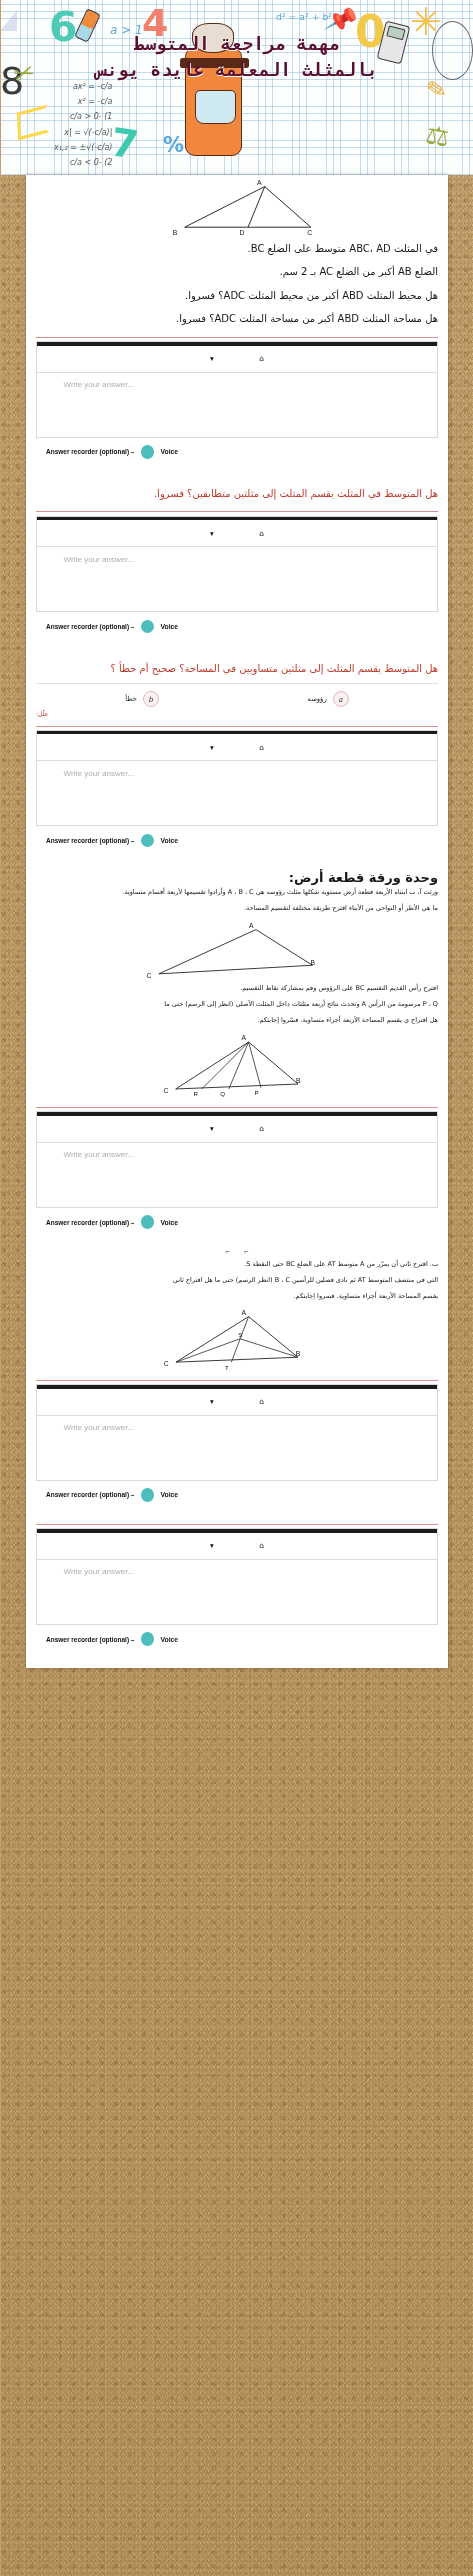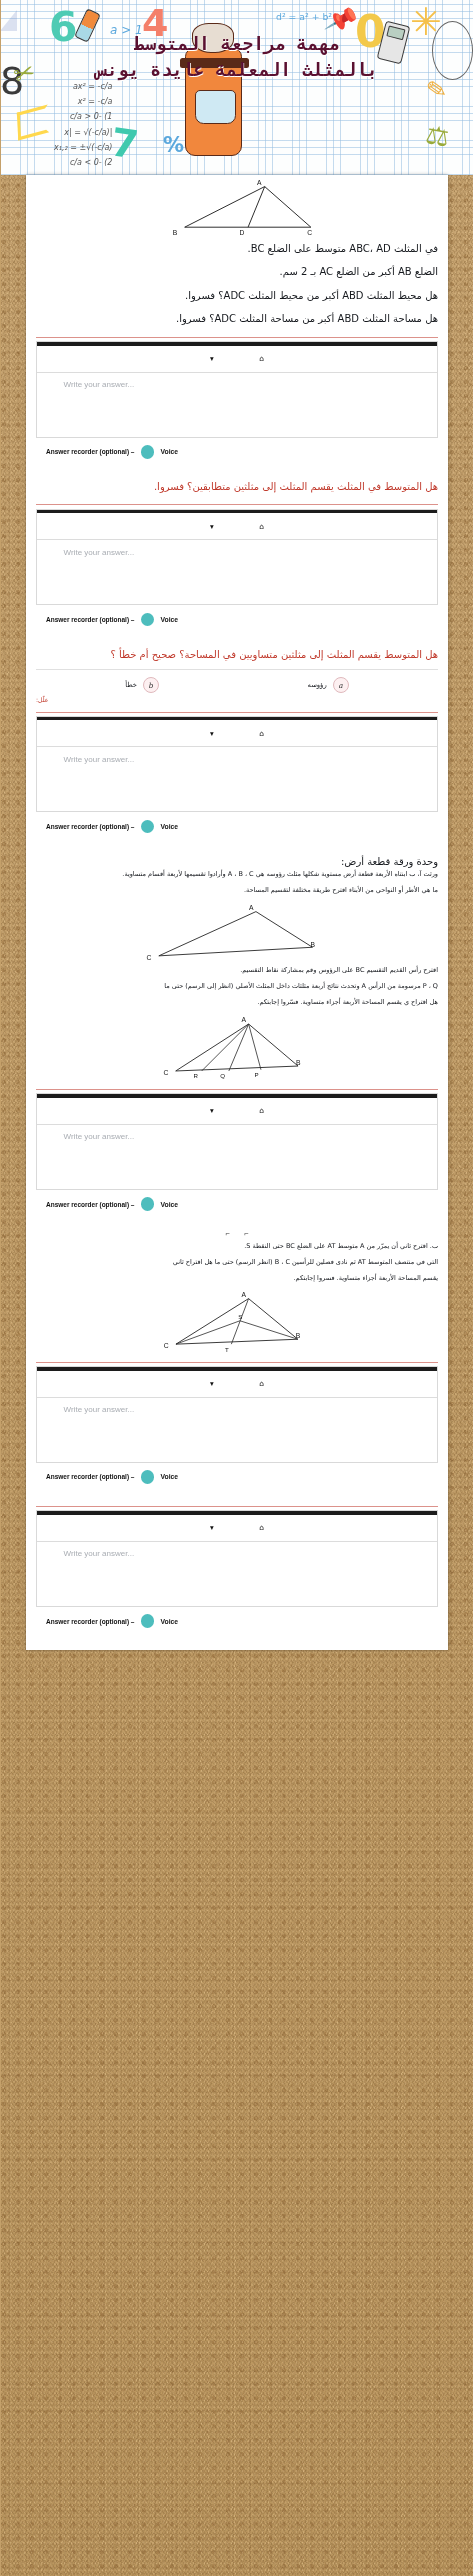--- a/index.html
+++ b/index.html
@@ -83,21 +83,21 @@
   }
 
   
   .qtext {
     direction:rtl; text-align:right;
     font-family:"DejaVu Sans", sans-serif;
     font-size:10px; line-height:2.1; color:#15181d;
     padding:1.2px 10px 1.2px 6.2px;
   }
   .qtext.small { font-size:6.5px; }
-  .qtext.red { color:#c0392b; }
+  .qtext.red { color:#c0392b;margin-top:7px; }
 
   
   .fig { display:flex; justify-content:center; padding:3.7px 0 1.2px; }
 
   
   .answer-card { padding:0 10px 3.7px; }
   .rule { height:0.6px; background:#c0392b; opacity:.55; margin:6.2px 0 3.7px; }
   .editor { border:0.6px solid #d9d9d9; background:#fff; }
   .editor-top { height:3.7px; background:#1c1c1c; }
   .toolbar {
@@ -133,22 +133,22 @@
     font-style:italic; font-size:7.4px; color:#333;
     font-family:"DejaVu Serif", serif;
   }
   .opt-label { font-family:"DejaVu Sans", sans-serif; font-size:6.8px; color:#15181d; }
   .divider { height:0.6px; background:#e0e0e0; margin:3.7px 10px; }
   .hint { direction:rtl; text-align:left; padding:1.2px 10px 2.5px;
           font-family:"DejaVu Sans", sans-serif; font-size:6.2px; color:#c0392b; }
   .gap { height:6.2px; }
   .section-head {
     direction:rtl; text-align:right; padding:6.2px 10px 0;
-    font-family:"DejaVu Sans", sans-serif; font-weight:normal;
-    font-size:10px; color:#15181d;
+    font-family:"DejaVu Sans", sans-serif; font-weight:bold;
+    font-size:13px; color:#15181d;
   }
   .blk { padding-bottom:2.5px; }
   .tiny-marks { direction:rtl; text-align:center; font-size:7.4px; color:#333; padding-top:2.5px;}
 </style>
 </head>
 <body>
 
 <div class="banner">
   <div class="doodle d-tri"></div>
   <div class="doodle d-eight">8</div>

